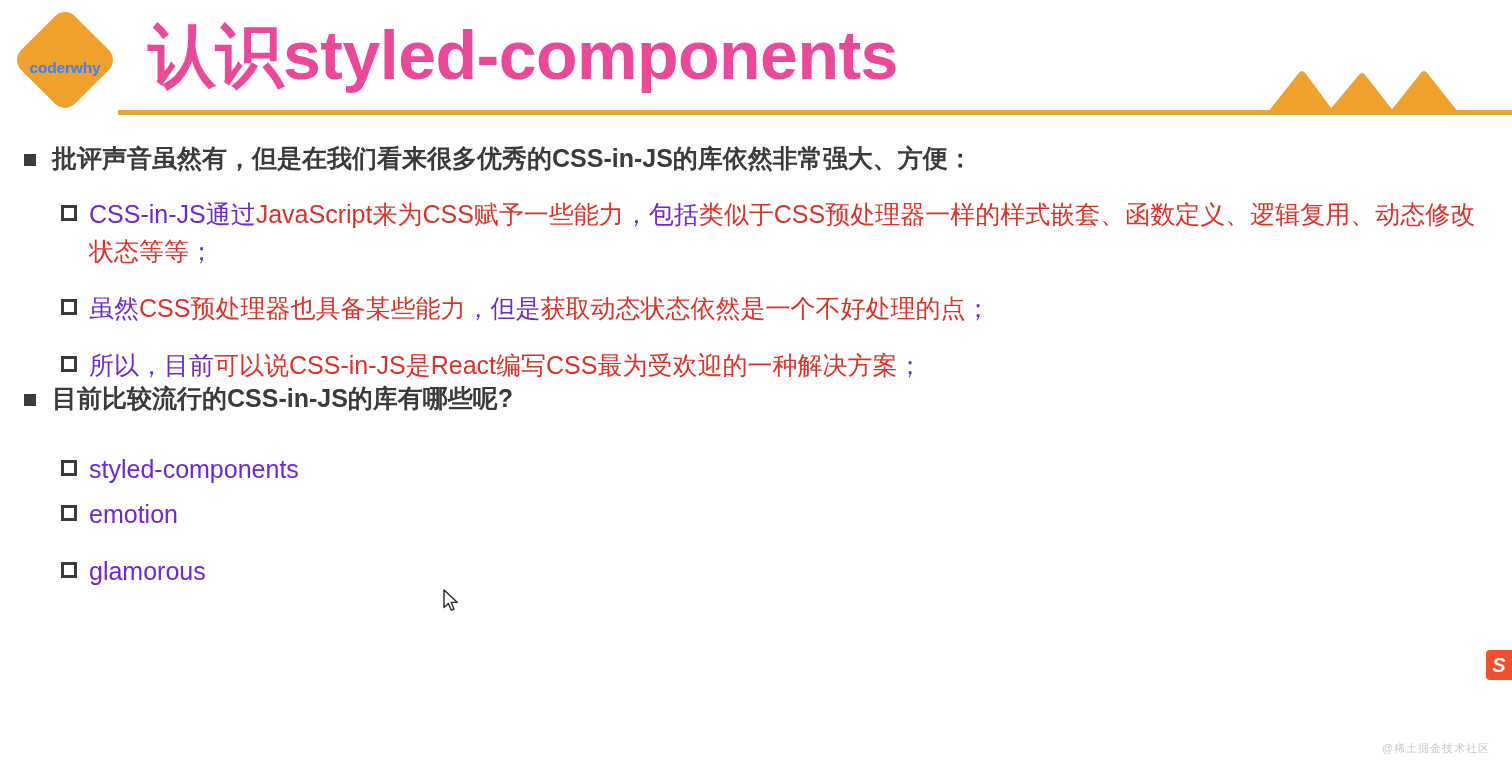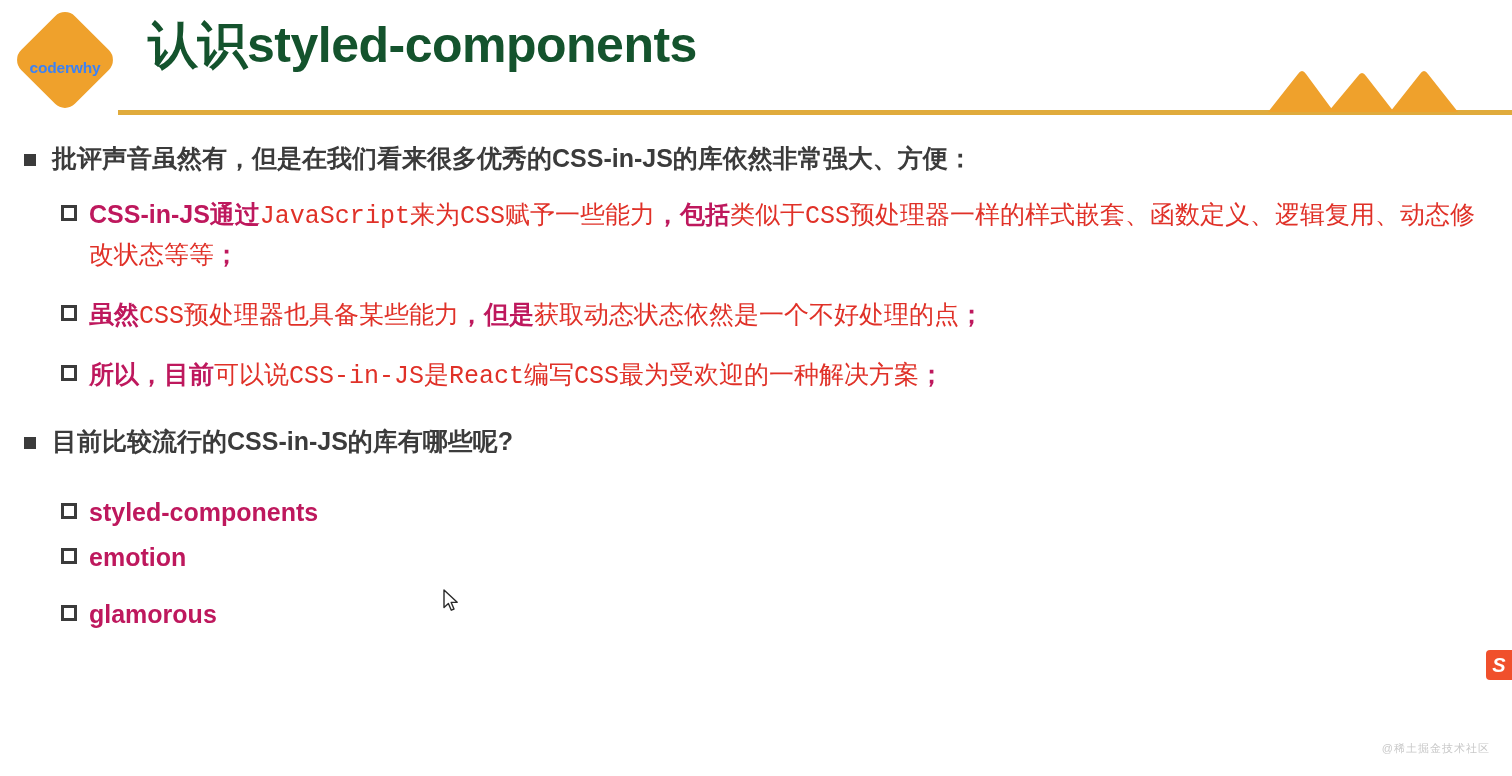--- a/index.html
+++ b/index.html
@@ -53,23 +53,23 @@
     font-size: 15.5px;
     font-weight: bold;
     letter-spacing: -0.2px;
     line-height: 1;
   }
 
   #slide-title {
     position: absolute;
     left: 148px;
     top: 18px;
-    font-size: 50px;
-    font-weight: bold;
-    color: #14532d;
+    font-size: 68px;
+    font-weight: bold;
+    color: #ec4899;
     letter-spacing: -0.5px;
     line-height: 1.1;
     white-space: nowrap;
   }
 
   #title-rule {
     position: absolute;
     left: 118px;
     top: 110px;
     width: 1394px;
@@ -119,28 +119,28 @@
   }
   .lvl2 .marker {
     position: absolute;
     left: 61px;
     top: 9px;
     width: 10px;
     height: 10px;
     border: 3px solid #3b3b3b;
     box-sizing: content-box;
   }
-  .lvl2 .red { color: #e03128; font-family: Liberation Mono, monospace; }
-  .lvl2 .dark { color: #be185d; font-weight: bold; }
+  .lvl2 .red { color: #e03128; }
+  .lvl2 .dark { color: #6d28d9; }
 
   #b1 { margin-top: 19px; }
   #b1s1 { margin-top: 22px; padding-right: 20px; }
   #b1s2 { margin-top: 21px; }
   #b1s3 { margin-top: 21px; }
-  #b2 { margin-top: 31px; }
+  #b2 { }
   #b2s1 { margin-top: 36px; }
   #b2s2 { margin-top: 9px; }
   #b2s3 { margin-top: 21px; }
 
   
   #watermark {
     position: absolute;
     right: 22px;
     bottom: 20px;
     font-size: 11px;

